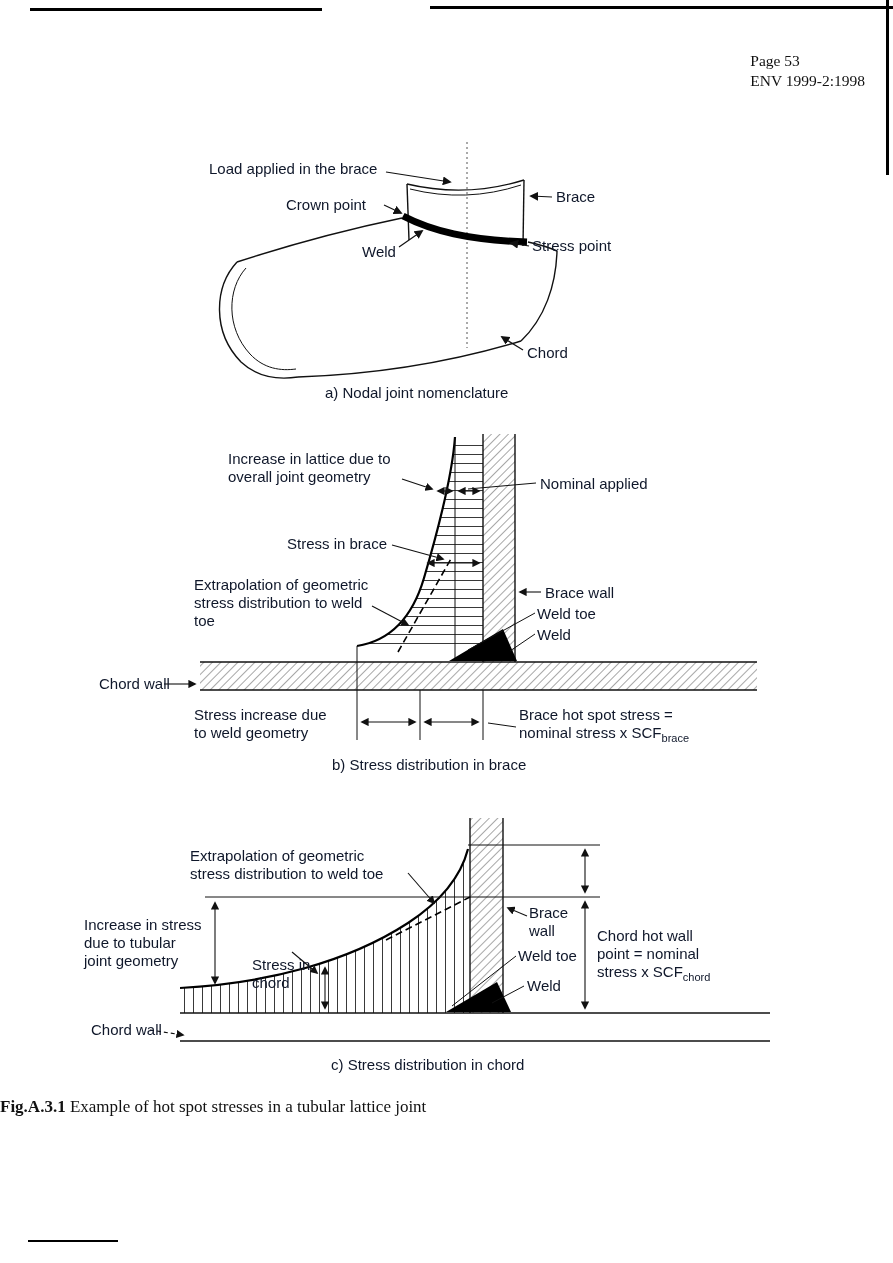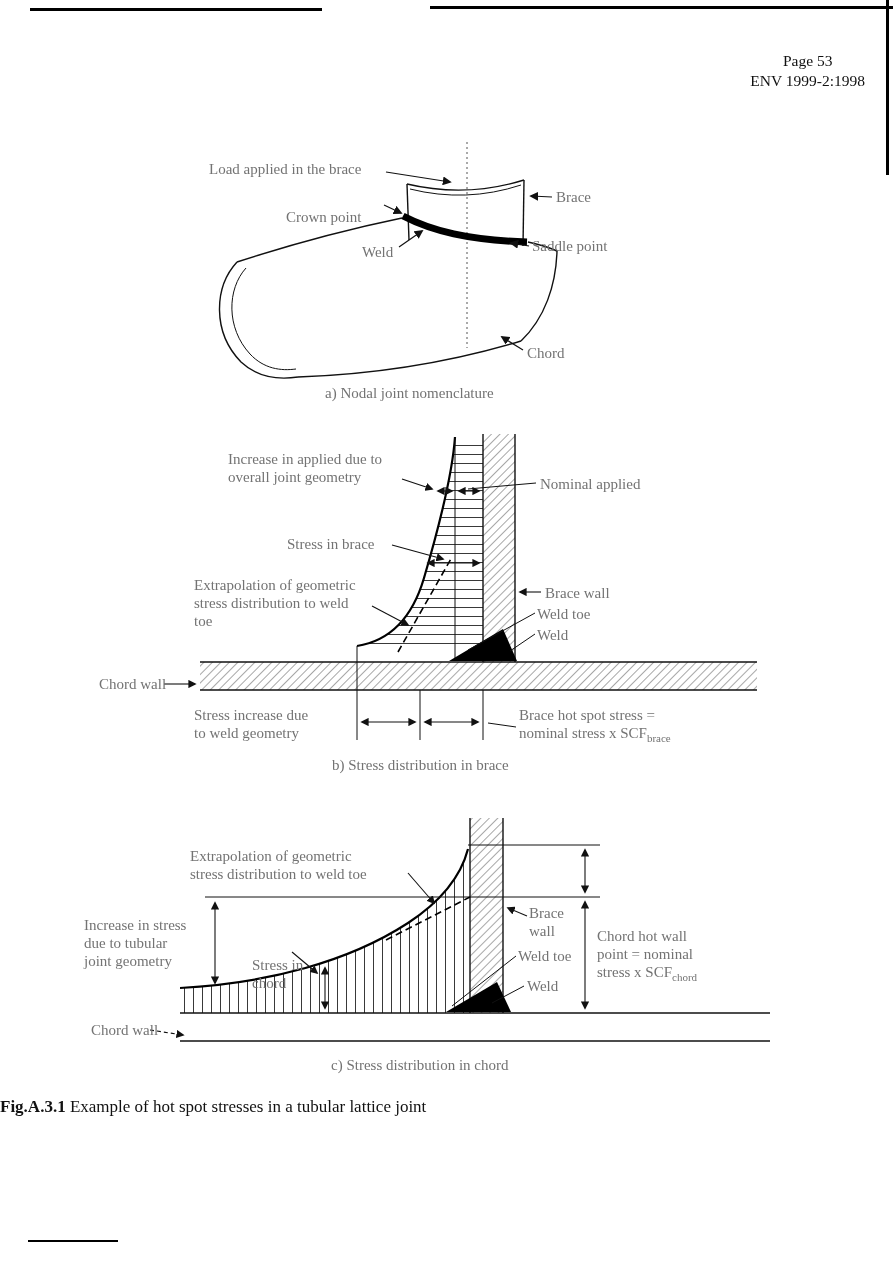--- a/index.html
+++ b/index.html
@@ -1,24 +1,24 @@
 <!DOCTYPE html>
 <html><head>
 <meta charset="utf-8">
 <style>
   html,body { margin:0; padding:0; background:#e8e8e8; }
   .page {
     position:relative; width:893px; height:1263px; background:#ffffff;
     overflow:hidden; font-family:"Liberation Sans", sans-serif; color:#111;
   }
   .art { position:absolute; left:0; top:0; }
-  .lbl { position:absolute; font-size:15px; line-height:18px; white-space:nowrap; color:#737373;font-family:Liberation Serif, serif; }
+  .lbl { position:absolute; font-size:15px; line-height:18px; white-space:nowrap; color:#0f172a; }
   .lbl div { white-space:nowrap; }
   .serif { font-family:"Liberation Serif", serif; }
-  .hdr { position:absolute; top:51px; right:28px; text-align:center; font-size:15.5px; line-height:20px; }
+  .hdr { position:absolute; top:51px; right:28px; text-align:left; font-size:15.5px; line-height:20px; }
   .figcap { position:absolute; top:1097px; left:0; width:100%; text-align:left; font-size:17px; }
   .figcap b { font-weight:bold; }
   sub { font-size:11px; }
   .artifact { position:absolute; background:#000; }
 </style>
 </head>
 <body>
 
 <div class="page">
 
@@ -137,29 +137,29 @@
       </g>
     </g>
   </svg>
 
   <div class="hdr serif">
     <div>Page 53</div>
     <div>ENV 1999-2:1998</div>
   </div>
 
   <div class="lbl" style="left:209px;top:160px">Load applied in the brace</div>
-  <div class="lbl" style="left:286px;top:208px">Crown point</div>
+  <div class="lbl" style="left:286px;top:196px">Crown point</div>
   <div class="lbl" style="left:362px;top:243px">Weld</div>
   <div class="lbl" style="left:556px;top:188px">Brace</div>
-  <div class="lbl" style="left:532px;top:237px">Saddle point</div>
+  <div class="lbl" style="left:532px;top:237px">Stress point</div>
   <div class="lbl" style="left:527px;top:344px">Chord</div>
   <div class="lbl" style="left:325px;top:384px">a) Nodal joint nomenclature</div>
 
   <div class="lbl" style="left:228px;top:450px">
-    <div>Increase in applied due to</div>
+    <div>Increase in lattice due to</div>
     <div>overall joint geometry</div>
   </div>
   <div class="lbl" style="left:540px;top:475px">Nominal applied</div>
   <div class="lbl" style="left:287px;top:535px">Stress in brace</div>
   <div class="lbl" style="left:194px;top:576px">
     <div>Extrapolation of geometric</div>
     <div>stress distribution to weld</div>
     <div>toe</div>
   </div>
   <div class="lbl" style="left:545px;top:584px">Brace wall</div>

